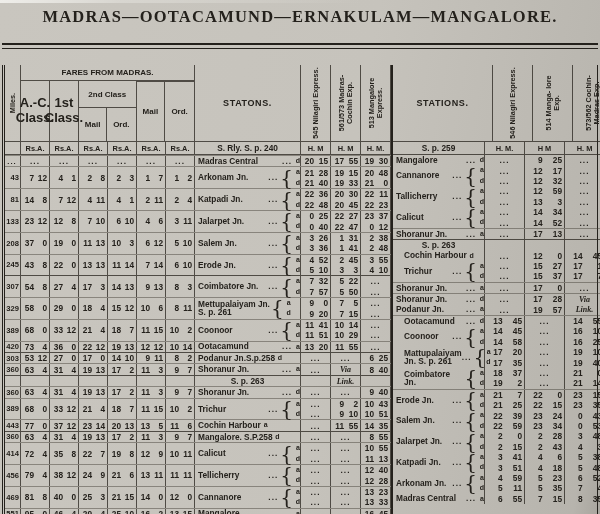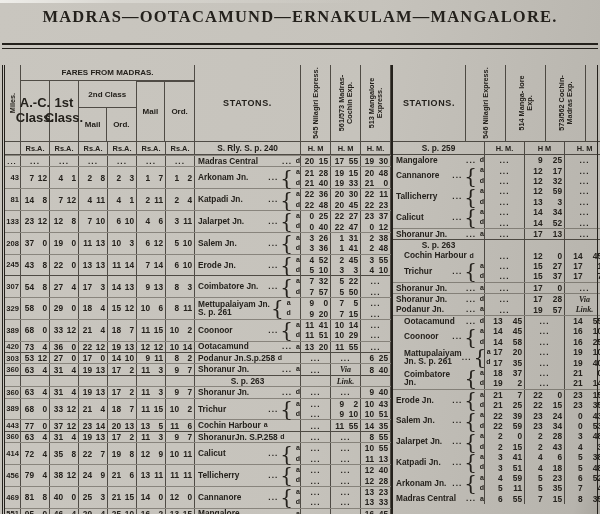--- a/index.html
+++ b/index.html
@@ -32,21 +32,21 @@
     justify-content:center;text-align:center;font-size:13px;font-weight:bold;padding:0 1px;line-height:1.15}
   .fcls2{box-sizing:border-box;width:58px;display:flex;flex-direction:column;border-right:1px solid var(--ln)}
   .fcls2:last-child{border-right:none}
   .f2l{height:26px;display:flex;align-items:center;justify-content:center;font-size:8px;font-weight:bold}
   .f2s{flex:1;display:flex;border-top:1px solid var(--ln)}
   .f2s .sub{box-sizing:border-box;width:50%;display:flex;align-items:center;justify-content:center;
     font-size:8px;font-weight:bold}
   .f2s .sub:first-child{border-right:1px solid var(--ln)}
   .shdr{box-sizing:border-box;width:106px;display:flex;align-items:center;justify-content:center;
     font-size:9px;font-weight:bold;letter-spacing:.6px;border-right:1px solid var(--ln)}
-  .rside .shdr{width:73px}
+  .rside .shdr{width:100px}
   .tcw{width:30px}
   .rside .tcw{width:40px}
   
   .body{display:flex;flex-direction:column}
   .blk{display:flex;align-items:stretch;min-height:10.4px;font-weight:bold}
   .lside .blk + .blk{border-top:1px solid var(--lnlight)}
   .blk.sep-dark{border-top:1px solid var(--ln) !important}
   .blk.sep-light{border-top:1px solid var(--lnlight)}
   .blk.secrow{border-top:1px solid var(--ln) !important}
   .blk.unit{border-bottom:1px solid var(--ln)}
@@ -1051,21 +1051,21 @@
           </div>
           <div class="c fare">
             <span class="n1">11</span>
             <span class="n2">3</span>
           </div>
           <div class="c fare">
             <span class="n1">9</span>
             <span class="n2">7</span>
           </div>
           <div class="c stn">
-            <div class="nm">ShoranurJn. S.P.258</div>
+            <div class="nm">Mangalore. S.P.258</div>
             <div class="adc">
               <div class="ad">d</div>
             </div>
           </div>
           <div class="tcol">
             <div class="tline">
               <div class="tc">
                 <span class="dd">...</span>
               </div>
               <div class="tc">

